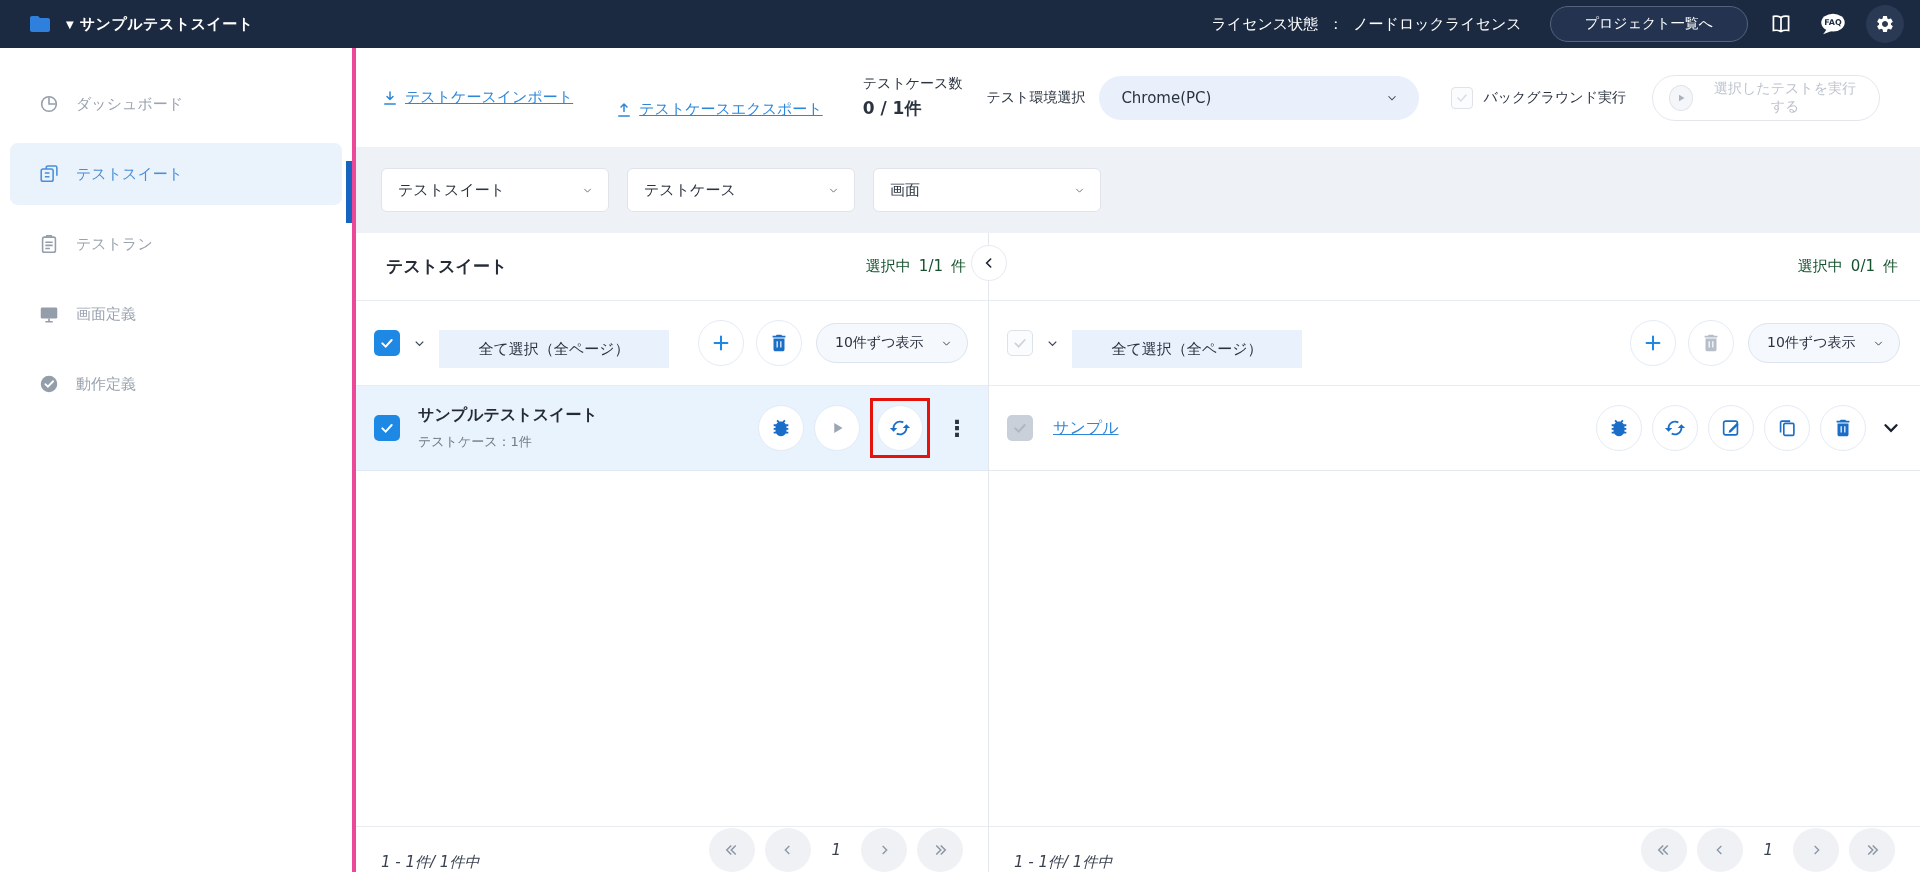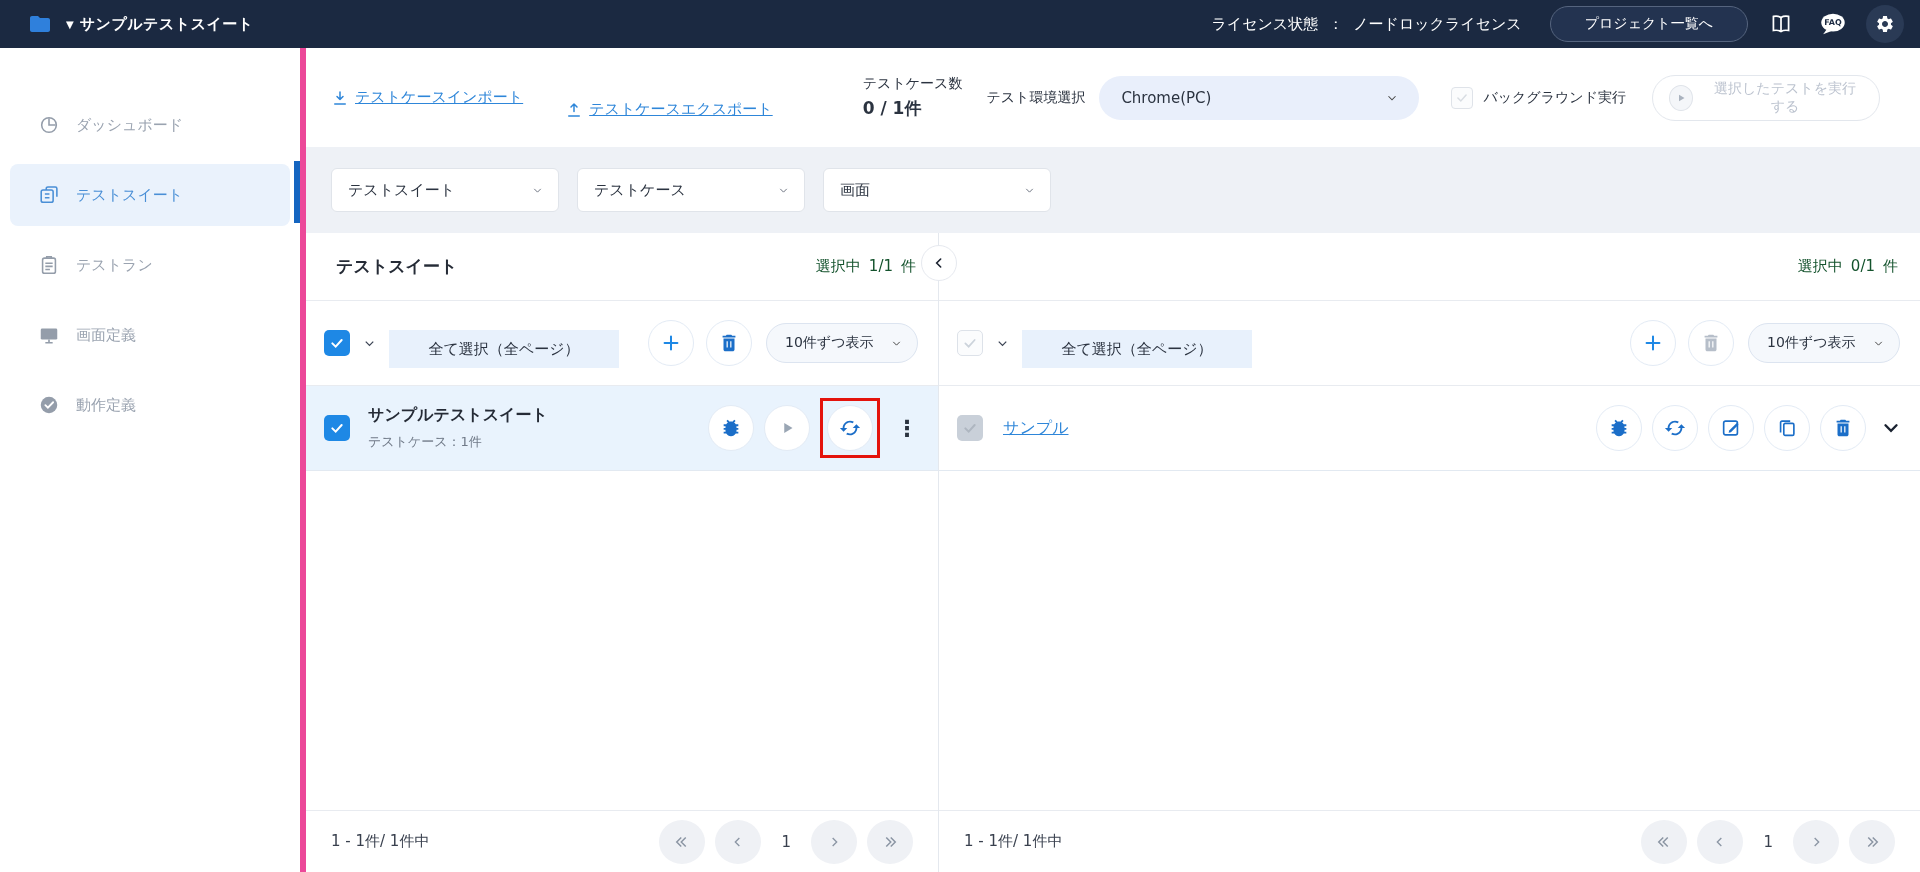--- a/index.html
+++ b/index.html
@@ -18,22 +18,22 @@
     border:1px solid #55647e; color:#fff; font-size:14px; display:flex; align-items:center;
     cursor:pointer; }
   .nav-icon-btn { width:38px; height:38px; display:flex; align-items:center; justify-content:center;
     border-radius:50%; cursor:pointer;text-align:right; }
   .nav-icon-btn.circle { background:#2a3a55; }
 
   
   .app-body { display:flex; height:824px; }
 
   
-  .sidebar { width:306px; background:#fff; border-right:6px solid #ec4899;
-    position:relative; flex-shrink:0; padding-top:46px; }
+  .sidebar { width:356px; background:#fff; border-right:4px solid #ec4899;
+    position:relative; flex-shrink:0; padding-top:25px; }
   .menu-item { height:62px; margin:0 10px 8px 10px; border-radius:8px; display:flex;
     align-items:center; padding-left:28px; gap:16px; color:#9aa3b0; font-size:15px;
     cursor:pointer; }
   .menu-item svg { width:22px; height:22px; color:#949daa; flex-shrink:0; }
   .menu-item.active { background:#eaf2fc; color:#4a8fd6; }
   .menu-item.active svg { color:#4a8fd6; }
   .active-bar { position:absolute; right:0; top:113px; width:6px; height:62px;
     background:#1565c0; }
   .logo-block { position:absolute; left:28px; bottom:16px; }
   .logo-row { display:flex; align-items:center; gap:8px; }
@@ -132,22 +132,22 @@
     cursor:pointer; }
   .row-icons { margin-left:auto; display:flex; align-items:center; }
   .row-icons .circle-btn { width:46px; height:46px; }
   .row-icons .circle-btn + .circle-btn,
   .row-icons > * + * { margin-left:10px; }
   .annotation-box { border:3px solid #e4130c; padding:4px; display:flex; }
   .kebab { font-size:22px; color:#2b3340; font-weight:bold; padding:0 6px; cursor:pointer;
     letter-spacing:0; }
   .row-expand { display:flex; align-items:center; cursor:pointer; padding:0 4px; }
 
-  .pagination { height:62px; border-top:1px solid #e8ebf0; display:flex; align-items:center;
-    padding:0 25px; flex-shrink:0; margin-top:auto; }
+  .pagination { height:46px; border-top:1px solid #e8ebf0; display:flex; align-items:flex-end;
+    padding:0 25px; flex-shrink:0; margin-top:auto;font-style:italic; }
   .page-info { font-size:15px; color:#39404e; }
   .page-btns { margin-left:auto; display:flex; align-items:center; gap:10px; }
   .page-btn { width:46px; height:44px; border-radius:50%; background:#eff1f5; display:flex;
     align-items:center; justify-content:center; cursor:pointer; }
   .page-num { font-size:15px; color:#39404e; margin:0 10px; }
 
   .chev svg, .row-chev svg { display:block; }
 </style>
 </head>
 <body>

